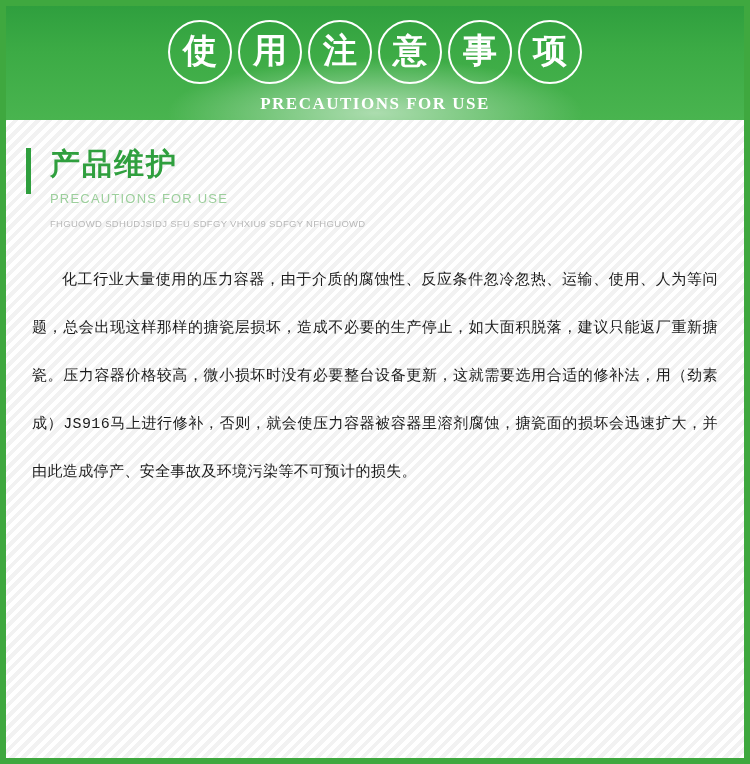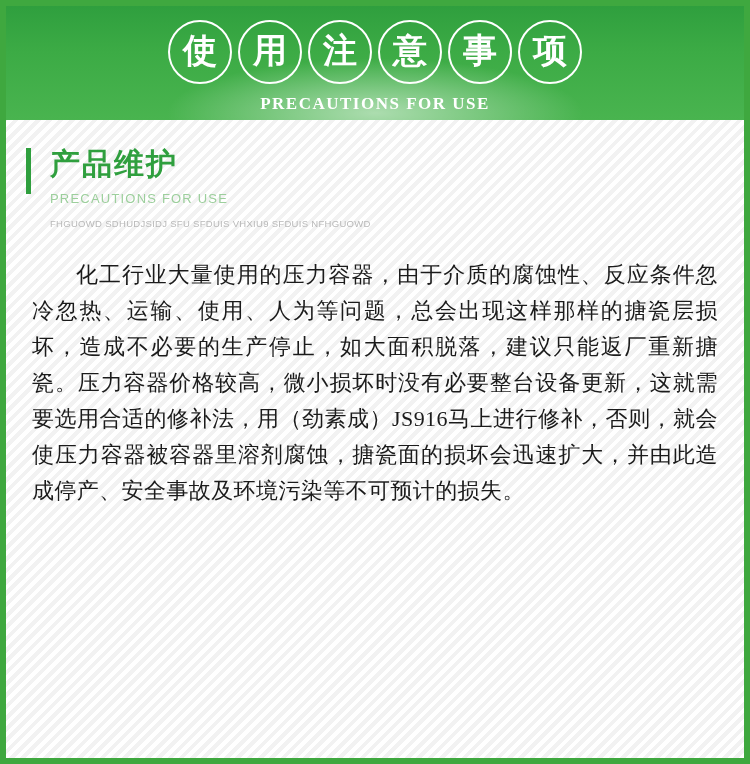--- a/index.html
+++ b/index.html
@@ -117,23 +117,23 @@
     letter-spacing: 0.3px;
     max-width: 600px;
   }
 
   
   .content {
     padding: 16px 26px 10px 26px;
   }
   .para {
     color: #1b1b1b;
-    font-family: Liberation Serif, serif;
-    font-size: 22px;
-    line-height: 36px;
+    font-family: Liberation Mono, monospace;
+    font-size: 15px;
+    line-height: 48px;
     text-align: justify;
     text-indent: 2em;
     margin: 0 0 2px 0;
     letter-spacing: 0.4px;
   }
 </style>
 </head>
 <body>
 
 <div class="page">
@@ -148,21 +148,21 @@
       <div class="banner-char">项</div>
     </div>
     <div class="banner-sub">PRECAUTIONS FOR USE</div>
   </div>
 
   <div class="section-head">
     <div class="bar"></div>
     <h2 class="sec-title">产品维护</h2>
     <div class="sec-sub">PRECAUTIONS FOR USE</div>
     <div class="sec-meta">
-      <div>FHGUOWD SDHUDJSIDJ SFU SFDUIS VHXIU9 SFDUIS NFHGUOWD</div>
+      <div>FHGUOWD SDHUDJSIDJ SFU SDFGY VHXIU9 SDFGY NFHGUOWD</div>
     </div>
   </div>
 
   <div class="content">
     <p class="para">化工行业大量使用的压力容器，由于介质的腐蚀性、反应条件忽冷忽热、运输、使用、人为等问题，总会出现这样那样的搪瓷层损坏，造成不必要的生产停止，如大面积脱落，建议只能返厂重新搪瓷。压力容器价格较高，微小损坏时没有必要整台设备更新，这就需要选用合适的修补法，用（劲素成）JS916马上进行修补，否则，就会使压力容器被容器里溶剂腐蚀，搪瓷面的损坏会迅速扩大，并由此造成停产、安全事故及环境污染等不可预计的损失。</p>
   </div>
 
 </div>
 
 </body></html>

